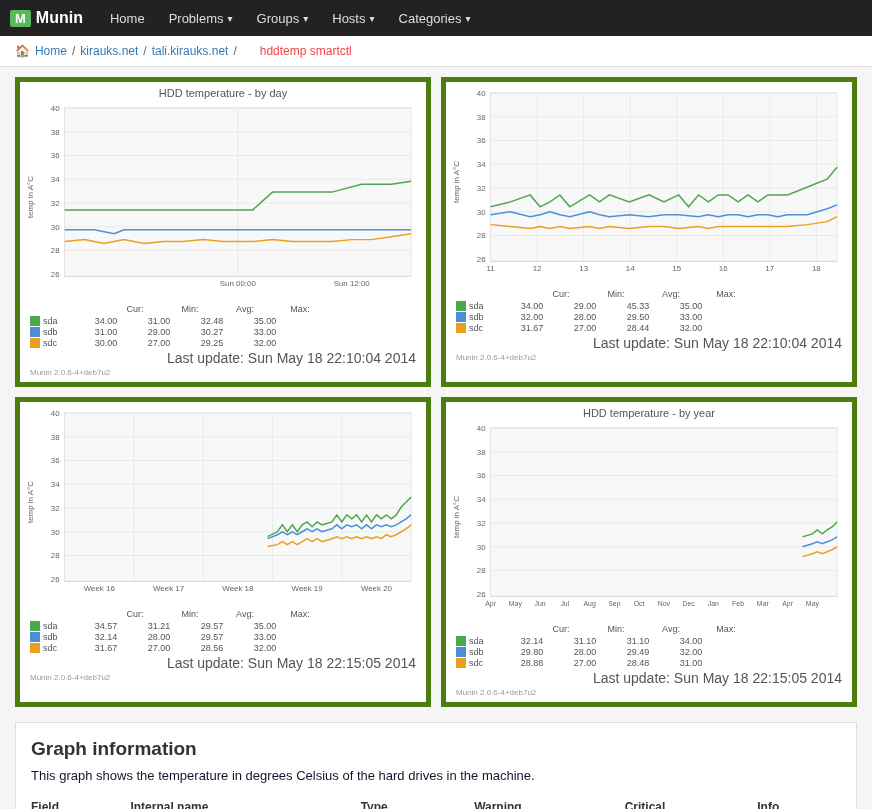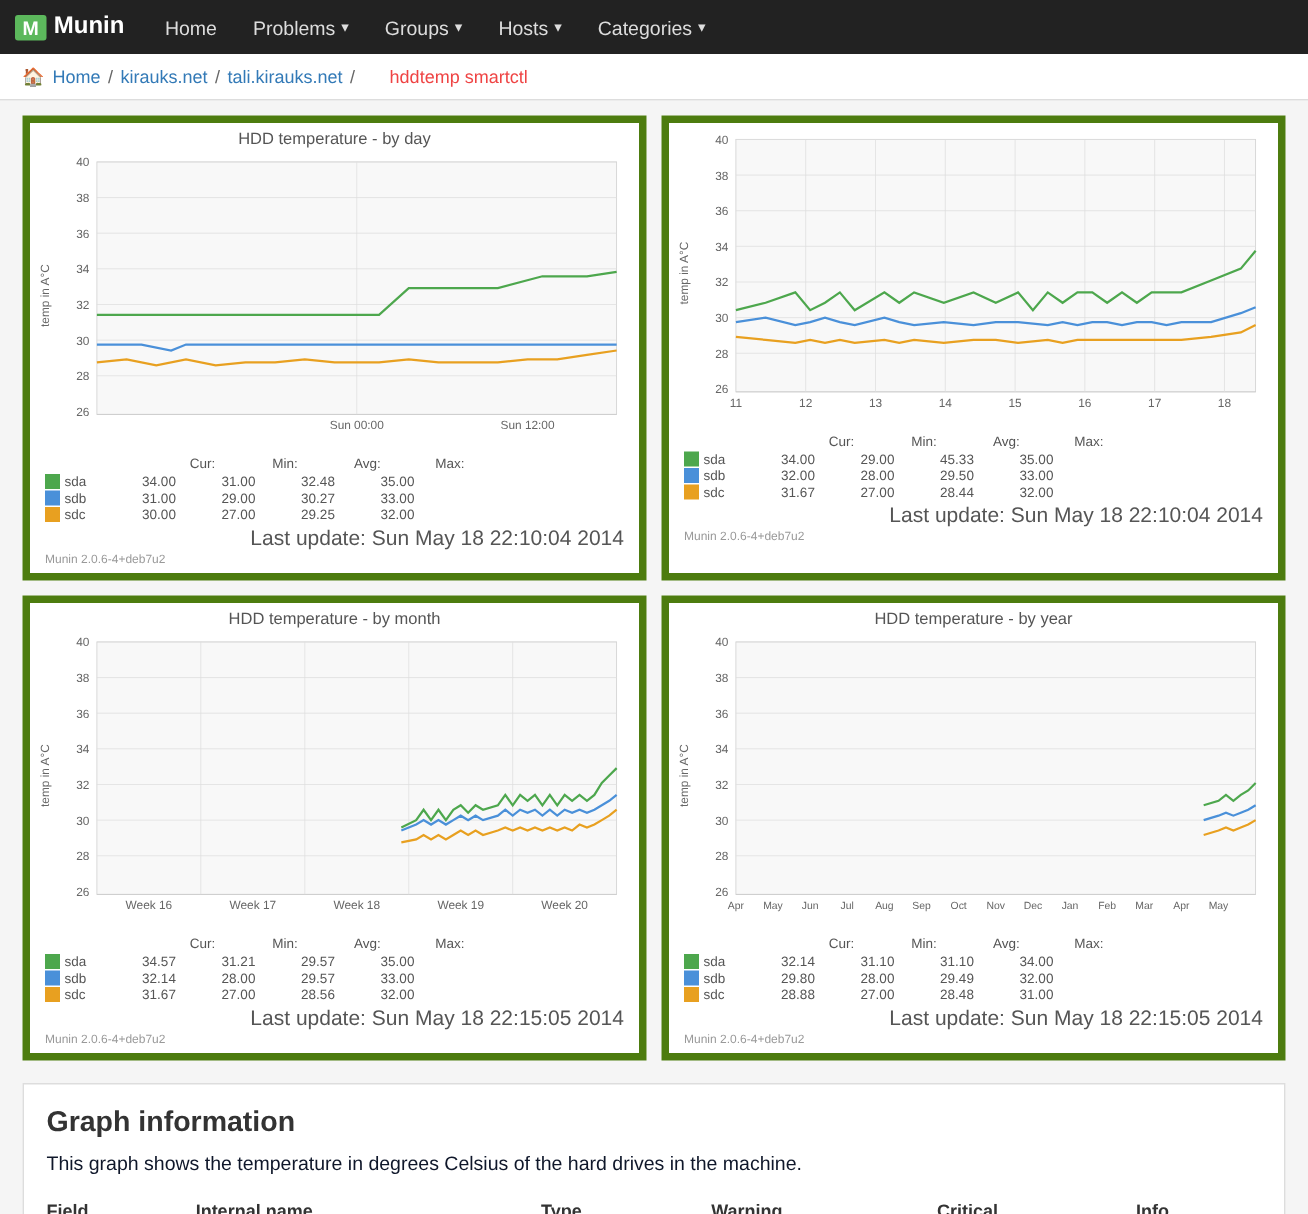--- a/index.html
+++ b/index.html
@@ -390,21 +390,20 @@
           <span class="legend-val">32.00</span>
         </div>
         <div style="display:flex; justify-content:flex-end; margin-top:2px;">
           <span class="last-update">Last update: Sun May 18 22:10:04 2014</span>
         </div>
         <div class="munin-credit">Munin 2.0.6-4+deb7u2</div>
       </div>
     </div>
 
     <div class="chart-container">
-      <div class="chart-title">HDD temperature - by month</div>
       <div class="chart-area">
         <svg class="chart-svg" viewBox="0 0 400 200" xmlns="http://www.w3.org/2000/svg">
           <rect x="40" y="5" width="350" height="170" fill="#f8f8f8" stroke="#ccc" stroke-width="0.5"></rect>
           <line x1="40" y1="5" x2="390" y2="5" stroke="#ddd" stroke-width="0.5"></line>
           <line x1="40" y1="29" x2="390" y2="29" stroke="#ddd" stroke-width="0.5"></line>
           <line x1="40" y1="53" x2="390" y2="53" stroke="#ddd" stroke-width="0.5"></line>
           <line x1="40" y1="77" x2="390" y2="77" stroke="#ddd" stroke-width="0.5"></line>
           <line x1="40" y1="101" x2="390" y2="101" stroke="#ddd" stroke-width="0.5"></line>
           <line x1="40" y1="125" x2="390" y2="125" stroke="#ddd" stroke-width="0.5"></line>
           <line x1="40" y1="149" x2="390" y2="149" stroke="#ddd" stroke-width="0.5"></line>

